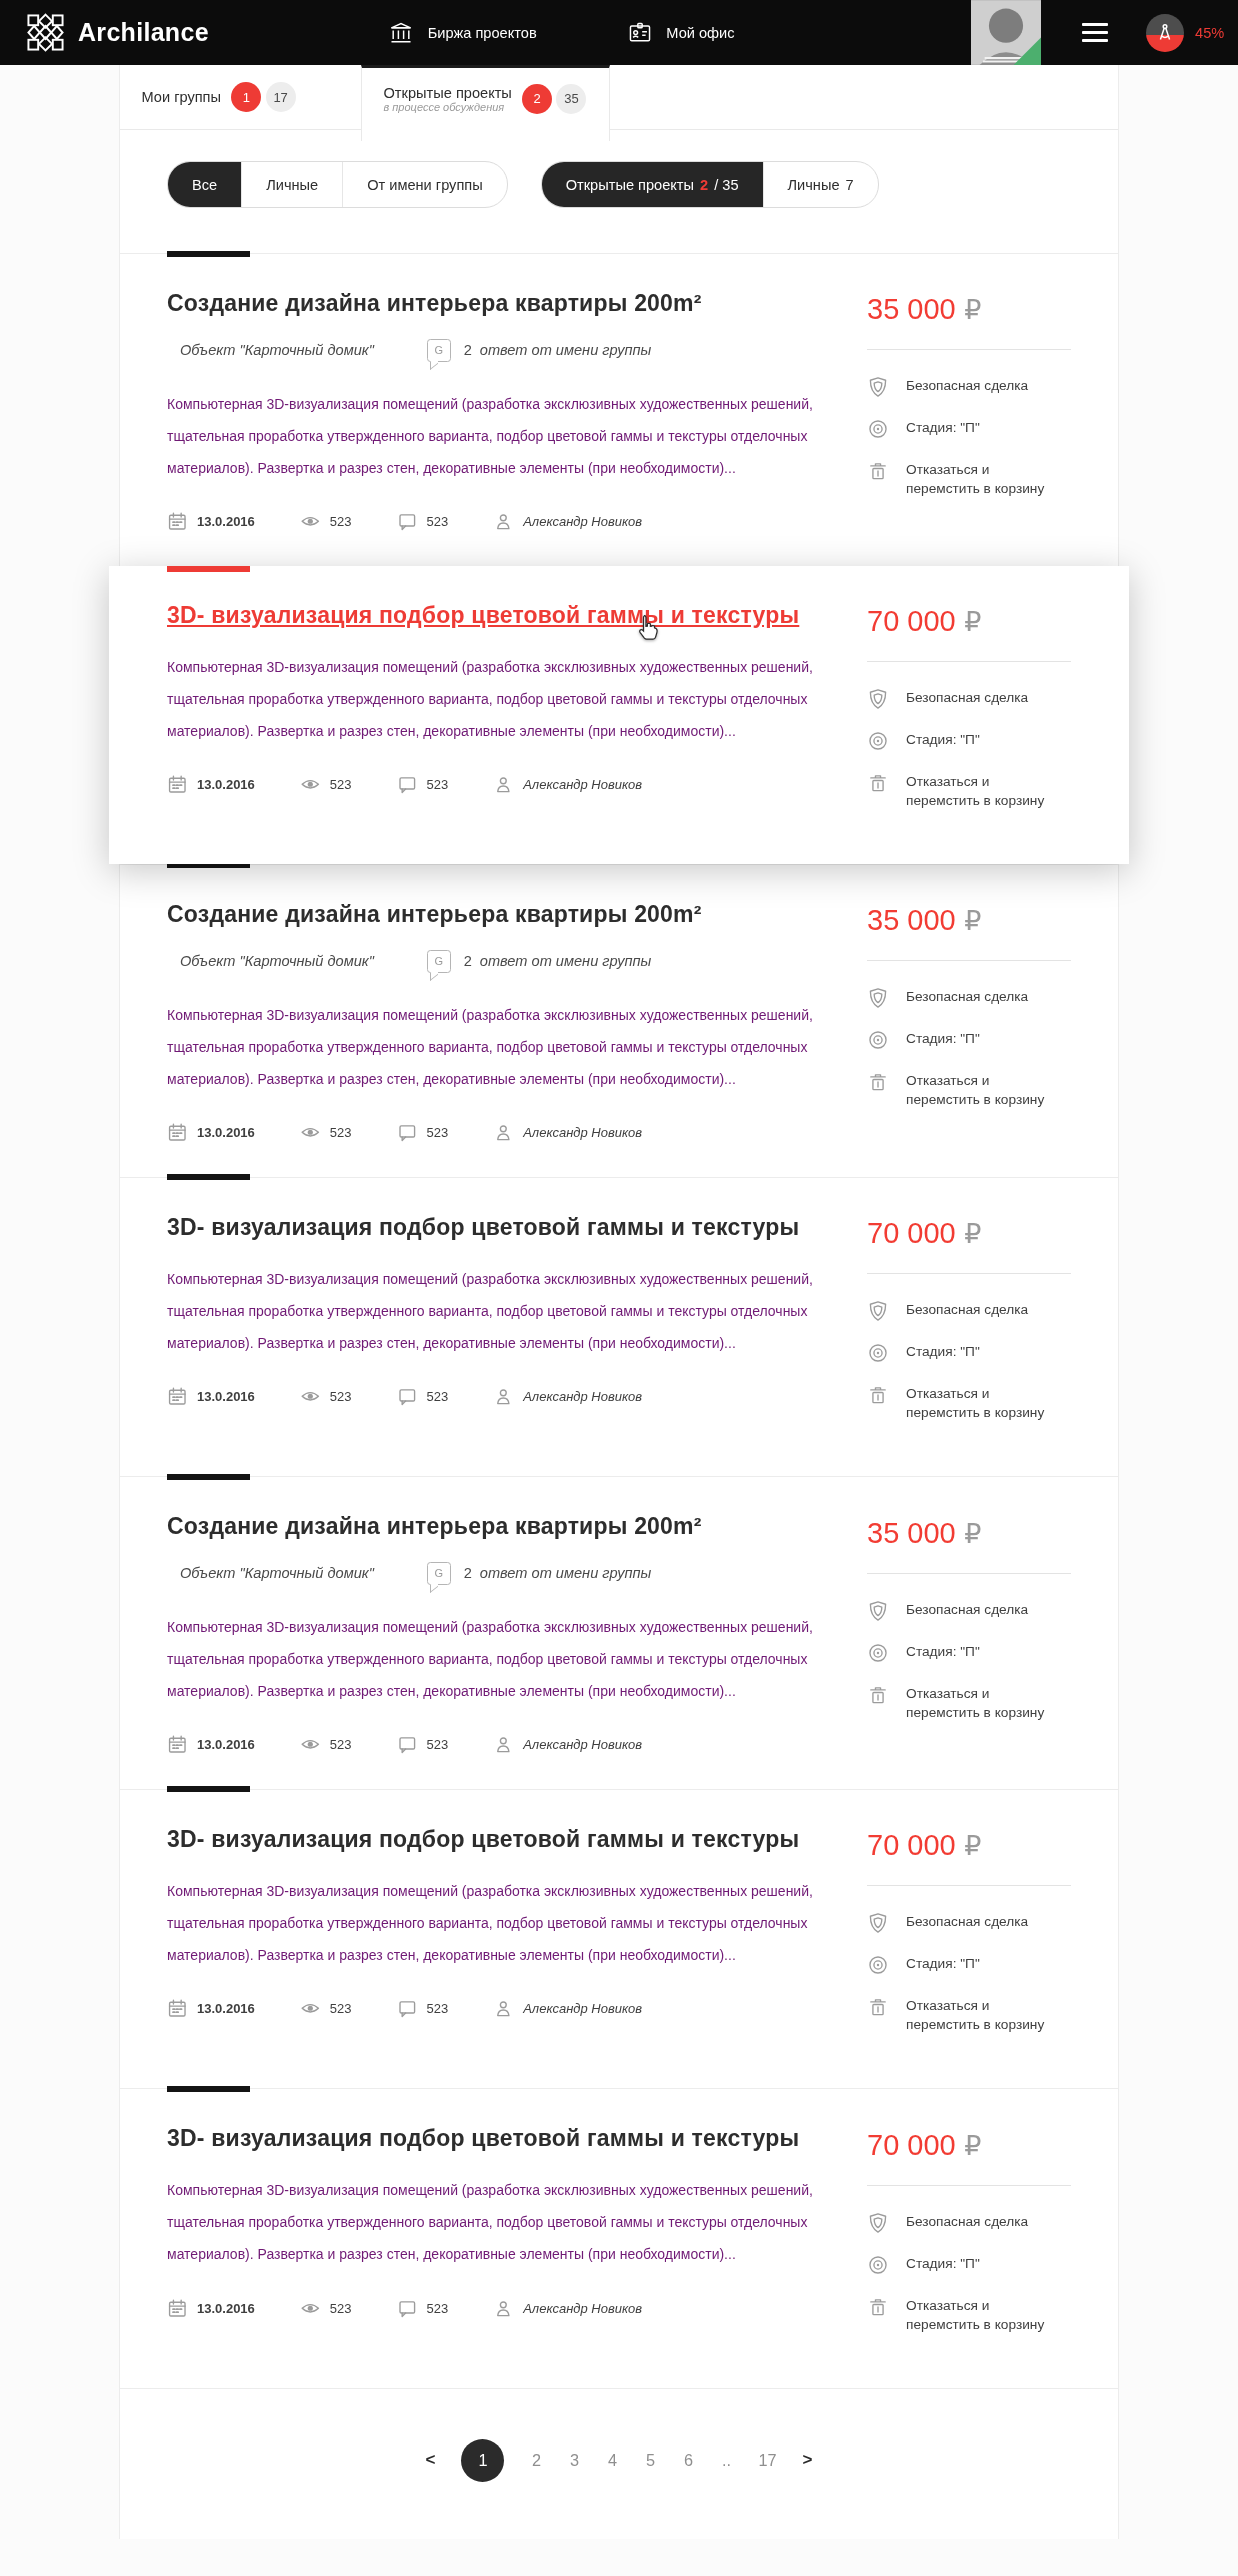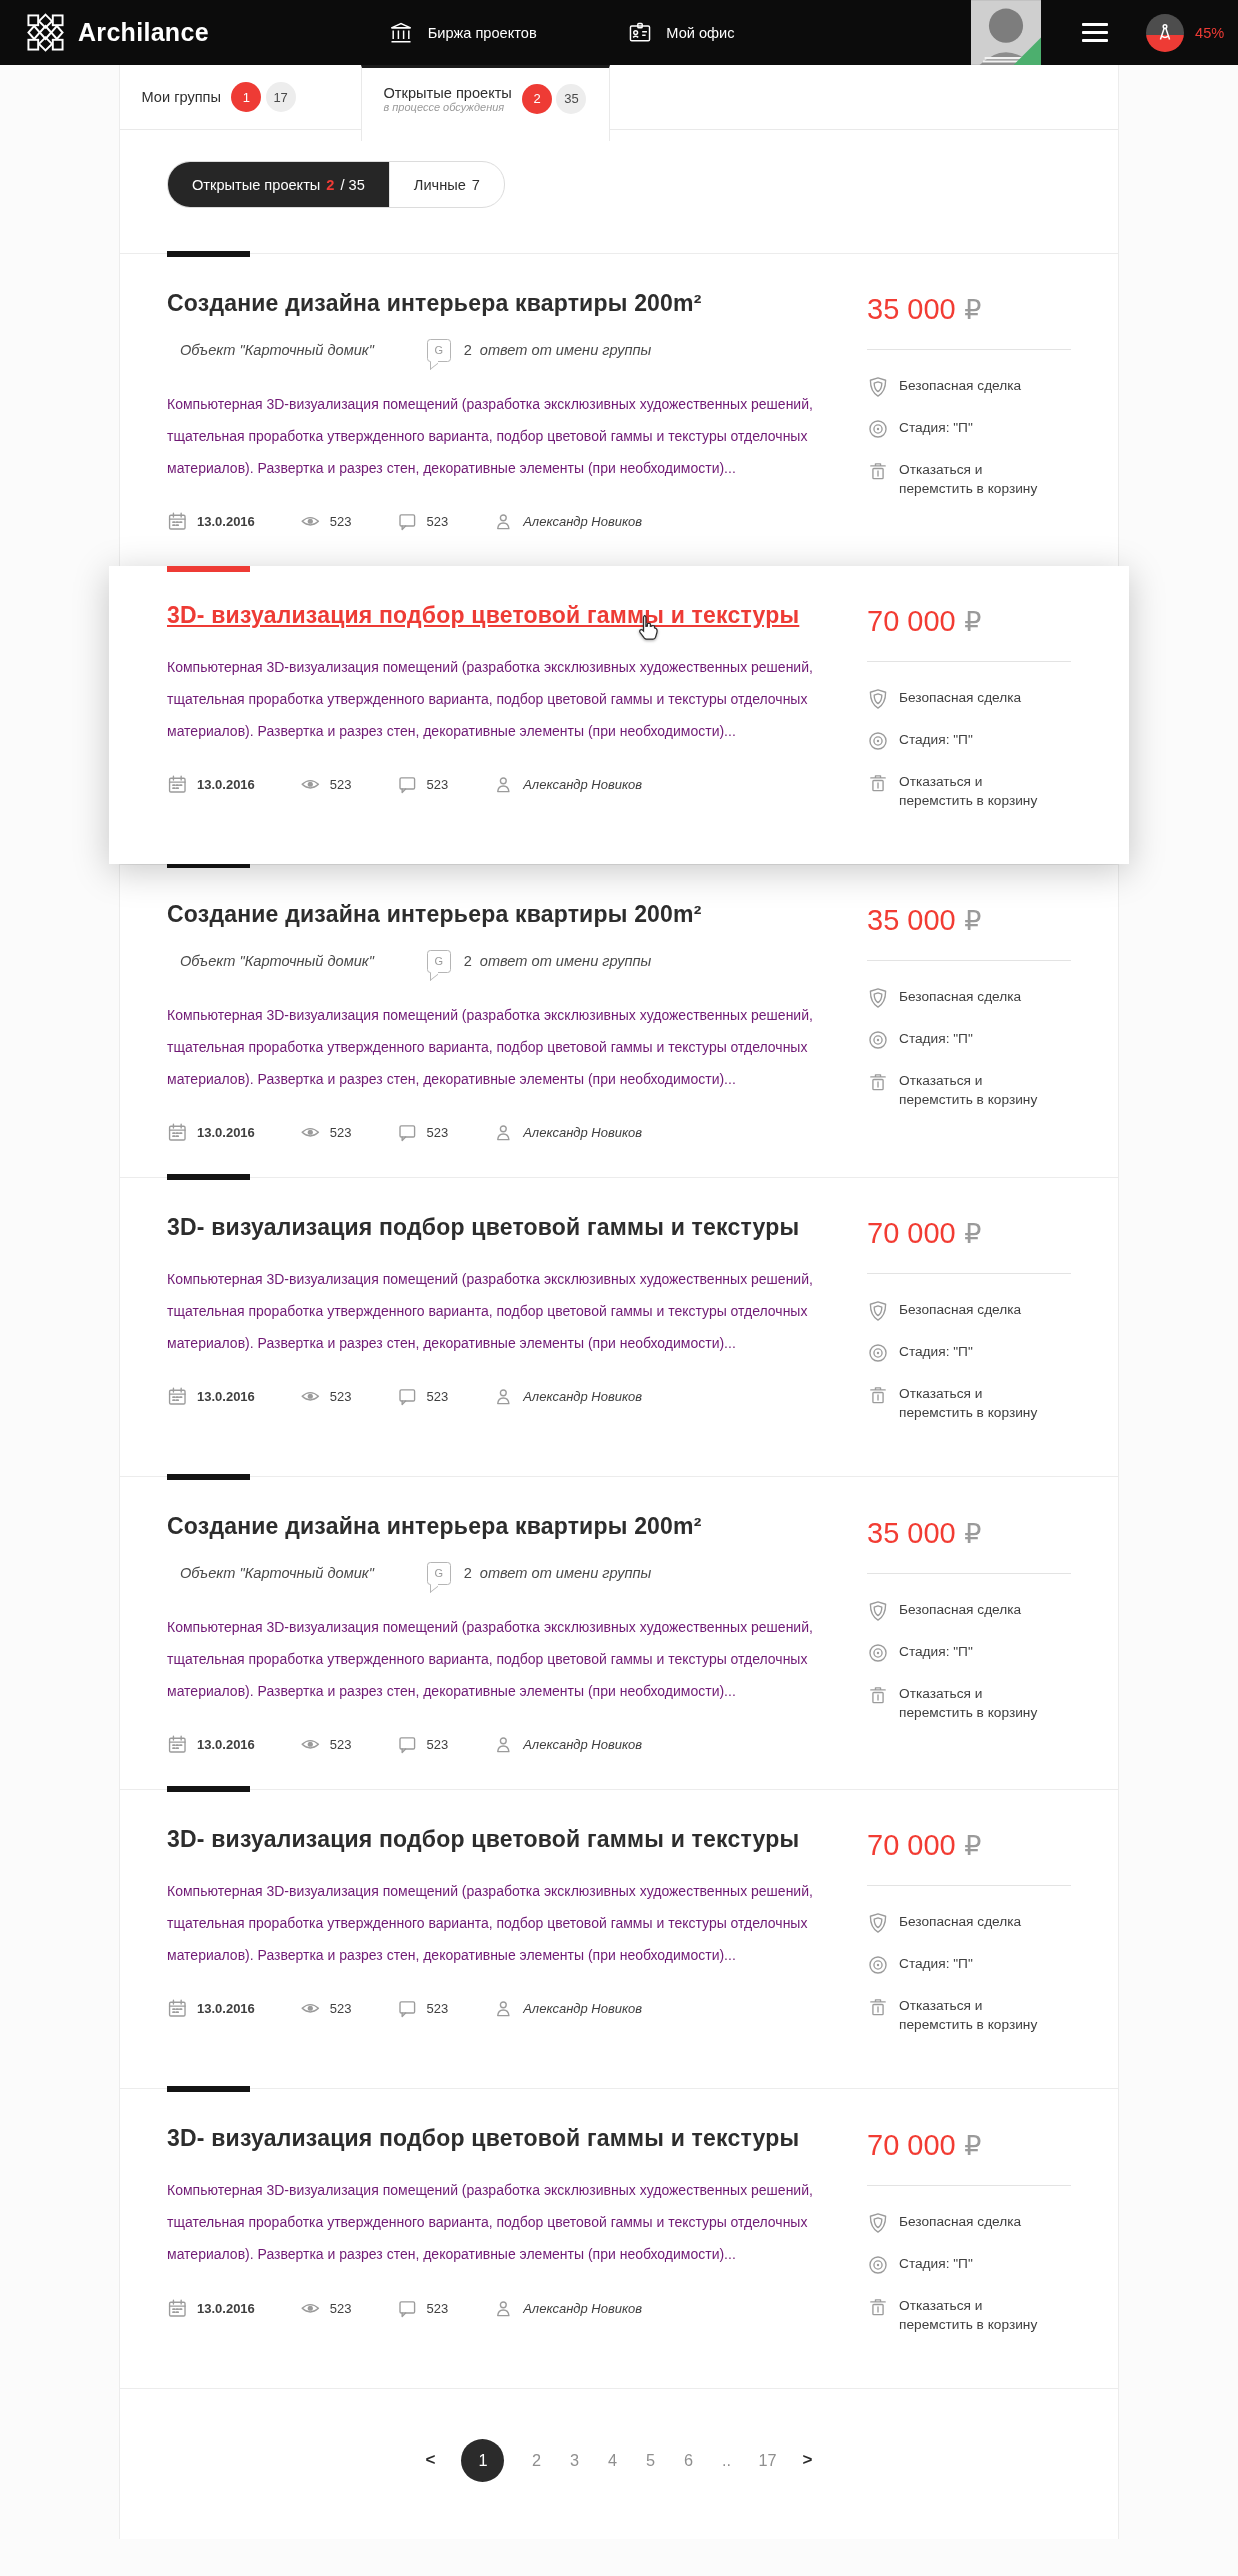--- a/index.html
+++ b/index.html
@@ -73,21 +73,21 @@
   .desc{font-size:14px;line-height:32px;color:#701a75;margin:0 0 27.5px;max-width:708px;}
   .card-foot{display:flex;align-items:center;}
   .foot-item{display:flex;align-items:center;gap:9.4px;margin-right:45px;font-size:13px;color:#3f3f3f;}
   .foot-item svg{width:20.6px;height:20.6px;display:block;}
   .f-date{font-weight:700;}
   .f-name{font-style:italic;}
   .price-row{white-space:nowrap;}
   .amount{color:#f23c33;font-size:29px;}
   .cur{color:#9a9a9a;font-size:27px;margin-left:8.6px;font-family:"DejaVu Sans","Liberation Sans",sans-serif;}
   .side-divider{border:none;border-top:0.9px solid #e3e3e3;margin:23px 0 26px;}
-  .detail-row{display:flex;gap:10px;margin-bottom:20px;font-size:13.7px;color:#3f3f3f;line-height:19px;align-items:flex-start;cursor:pointer;}
+  .detail-row{display:flex;gap:17px;margin-bottom:20px;font-size:13.7px;color:#3f3f3f;line-height:19px;align-items:flex-start;cursor:pointer;}
   .detail-row .di{width:22px;flex-shrink:0;}
   .detail-row .di svg{width:22px;height:22px;display:block;}
   .detail-label{max-width:159px;}
   .cursor-svg{position:absolute;left:526px;top:48px;width:26px;height:29px;z-index:5;filter:drop-shadow(0 1.7px 1.7px rgba(0,0,0,.35));}
   
   .pagination{display:flex;align-items:center;justify-content:center;gap:26px;padding:50px 0 57px;border-top:0.9px solid #ececec;}
   .page-num{font-size:16.3px;color:#8f8f8f;cursor:pointer;min-width:12px;text-align:center;font-family:"Liberation Sans",sans-serif;}
   .page-num.active{width:43px;height:43px;border-radius:50%;background:#2b2b2b;color:#fff;display:flex;align-items:center;justify-content:center;}
   .page-arrow{font-size:17px;font-weight:700;color:#2b2b2b;cursor:pointer;}
 </style>
@@ -175,20 +175,31 @@
             <div>Открытые проекты</div>
             <div class="tab-sub">в процессе обсуждения</div>
           </div>
           <span class="badge red">2</span>
           <span class="badge gray">35</span>
         </div>
       </div>
     <div class="filters" id="filters">
         <div class="seg">
           <div class="seg-item active">
+            <span>Все</span>
+          </div>
+          <div class="seg-item">
+            <span>Личные</span>
+          </div>
+          <div class="seg-item">
+            <span>От имени группы</span>
+          </div>
+        </div>
+        <div class="seg">
+          <div class="seg-item active">
             <span>Открытые проекты</span>
             <span class="cnt-red">2</span>
             <span>/ 35</span>
           </div>
           <div class="seg-item">
             <span>Личные</span>
             <span class="cnt">7</span>
           </div>
         </div>
       </div>

